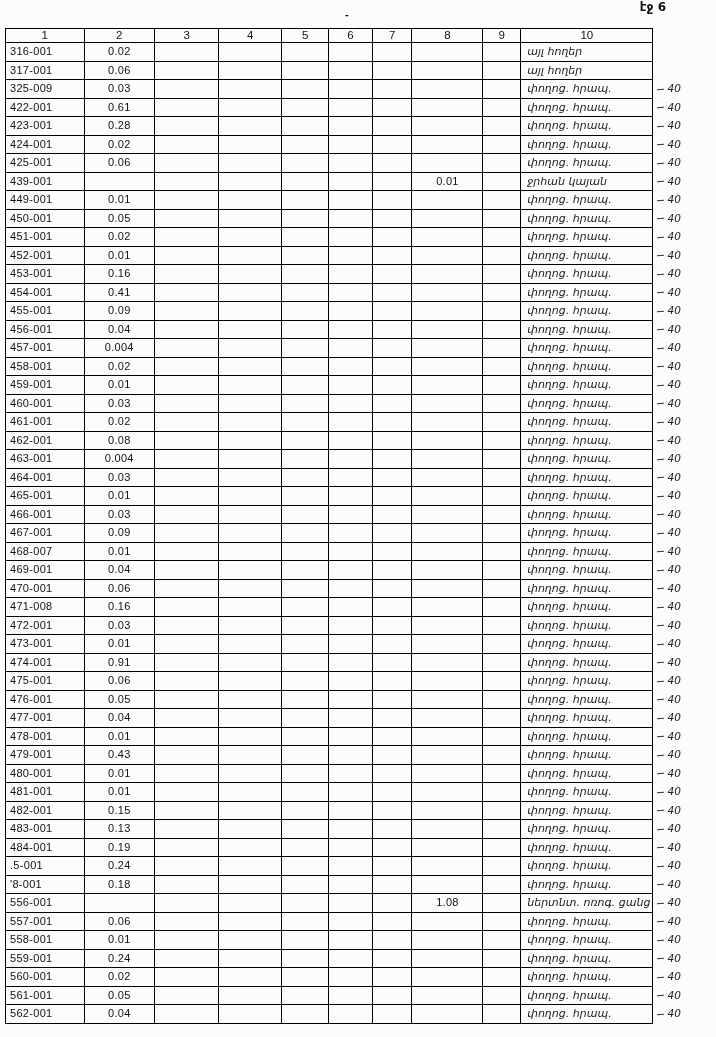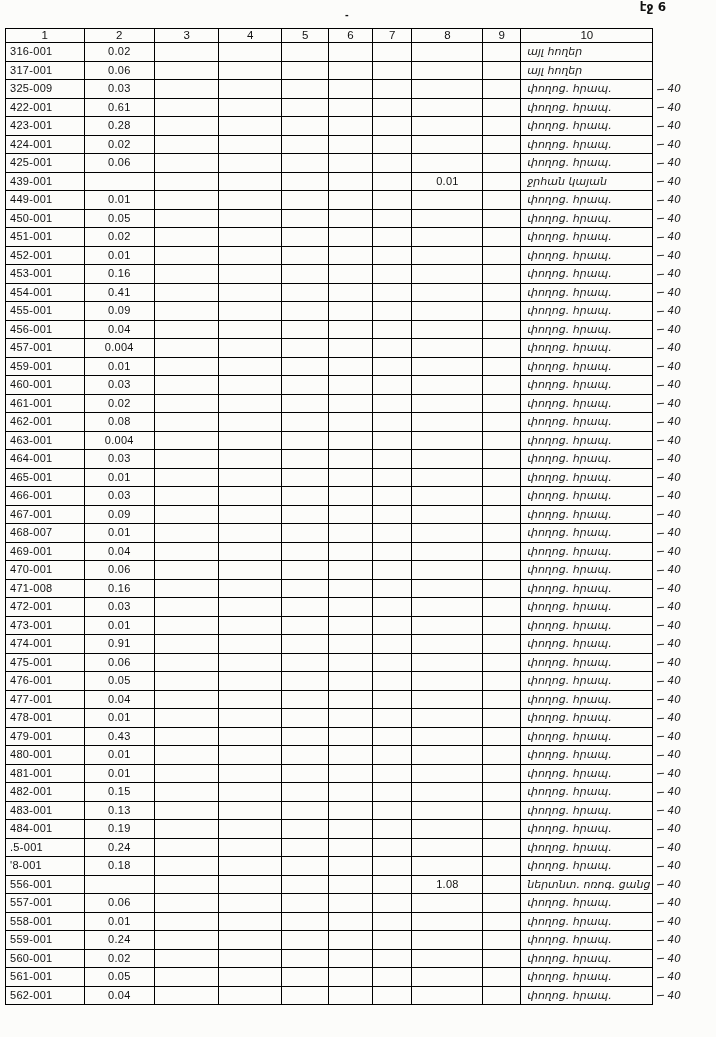--- a/index.html
+++ b/index.html
@@ -316,20 +316,33 @@
         <td class="num"></td>
         <td class="num"></td>
         <td class="num"></td>
         <td class="num"></td>
         <td class="num"></td>
         <td class="num"></td>
         <td class="use">փողոց. հրապ.</td>
         <td class="note ticked">40</td>
       </tr>
       <tr>
+        <td class="code">458-001</td>
+        <td class="num">0.02</td>
+        <td class="num"></td>
+        <td class="num"></td>
+        <td class="num"></td>
+        <td class="num"></td>
+        <td class="num"></td>
+        <td class="num"></td>
+        <td class="num"></td>
+        <td class="use">փողոց. հրապ.</td>
+        <td class="note ticked">40</td>
+      </tr>
+      <tr>
         <td class="code">459-001</td>
         <td class="num">0.01</td>
         <td class="num"></td>
         <td class="num"></td>
         <td class="num"></td>
         <td class="num"></td>
         <td class="num"></td>
         <td class="num"></td>
         <td class="num"></td>
         <td class="use">փողոց. հրապ.</td>

